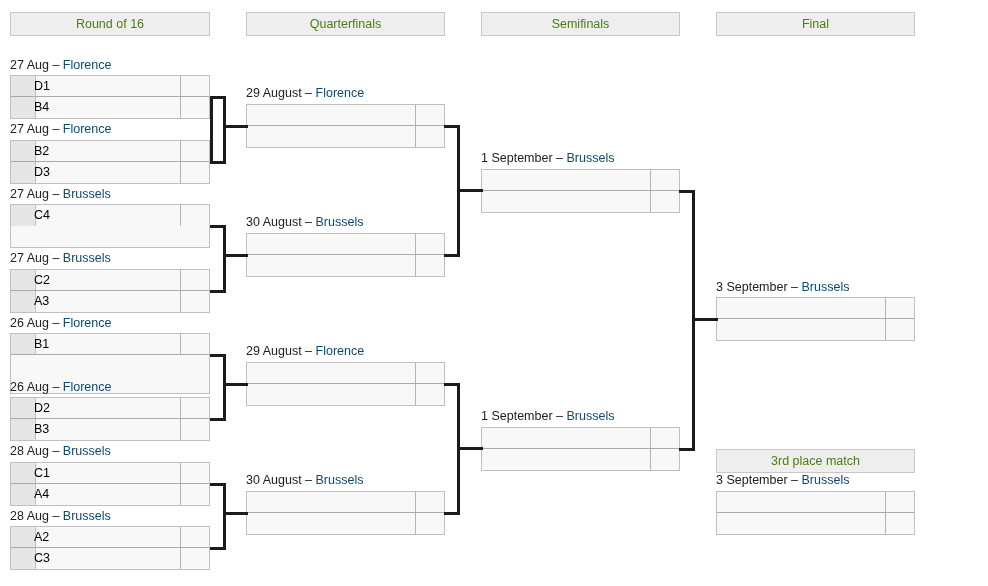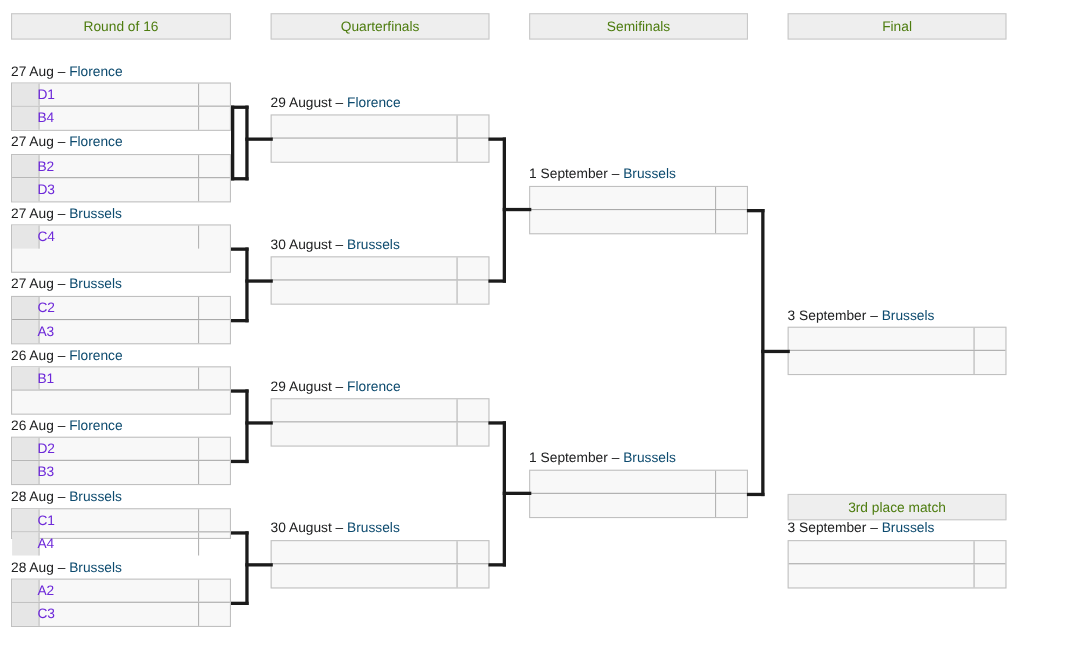--- a/index.html
+++ b/index.html
@@ -51,21 +51,21 @@
   .match .row.first{border-bottom:1px solid #aaaaaa;}
   .match .seed{
     box-sizing:border-box;
     width:25px;
     flex:0 0 25px;
     background:#e6e6e6;
     border-right:1px solid #c0c0c0;
     text-align:center;
     line-height:20px;
     font-size:12.5px;
-    color:#6d28d9;
+    color:#000000;
     padding-left:23px;
   }
   .match .team{
     flex:1 1 auto;
     box-sizing:border-box;
     border-right:1px solid #b4b4b4;
     line-height:20px;
     padding-left:4px;
     font-size:12.5px;
     overflow:hidden;
@@ -153,21 +153,21 @@
     <div class="row">
       <div class="seed">A3</div>
       <div class="team"></div>
       <div class="score"></div>
     </div>
   </div>
 
   <div class="caption" style="left:10px;top:316px;">
     <span>26 Aug</span><span> – </span><span class="venue">Florence</span>
   </div>
-  <div class="match" style="left:10px;top:333px;width:200px;height:44px;">
+  <div class="match" style="left:10px;top:333px;width:200px;height:61px;">
     <div class="row first">
       <div class="seed">B1</div>
       <div class="team"></div>
       <div class="score"></div>
     </div>
   </div>
 
   <div class="caption" style="left:10px;top:380px;">
     <span>26 Aug</span><span> – </span><span class="venue">Florence</span>
   </div>
@@ -180,21 +180,21 @@
     <div class="row">
       <div class="seed">B3</div>
       <div class="team"></div>
       <div class="score"></div>
     </div>
   </div>
 
   <div class="caption" style="left:10px;top:444px;">
     <span>28 Aug</span><span> – </span><span class="venue">Brussels</span>
   </div>
-  <div class="match" style="left:10px;top:462px;width:200px;height:28px;">
+  <div class="match" style="left:10px;top:462px;width:200px;height:44px;">
     <div class="row first">
       <div class="seed">C1</div>
       <div class="team"></div>
       <div class="score"></div>
     </div>
     <div class="row">
       <div class="seed">A4</div>
       <div class="team"></div>
       <div class="score"></div>
     </div>

